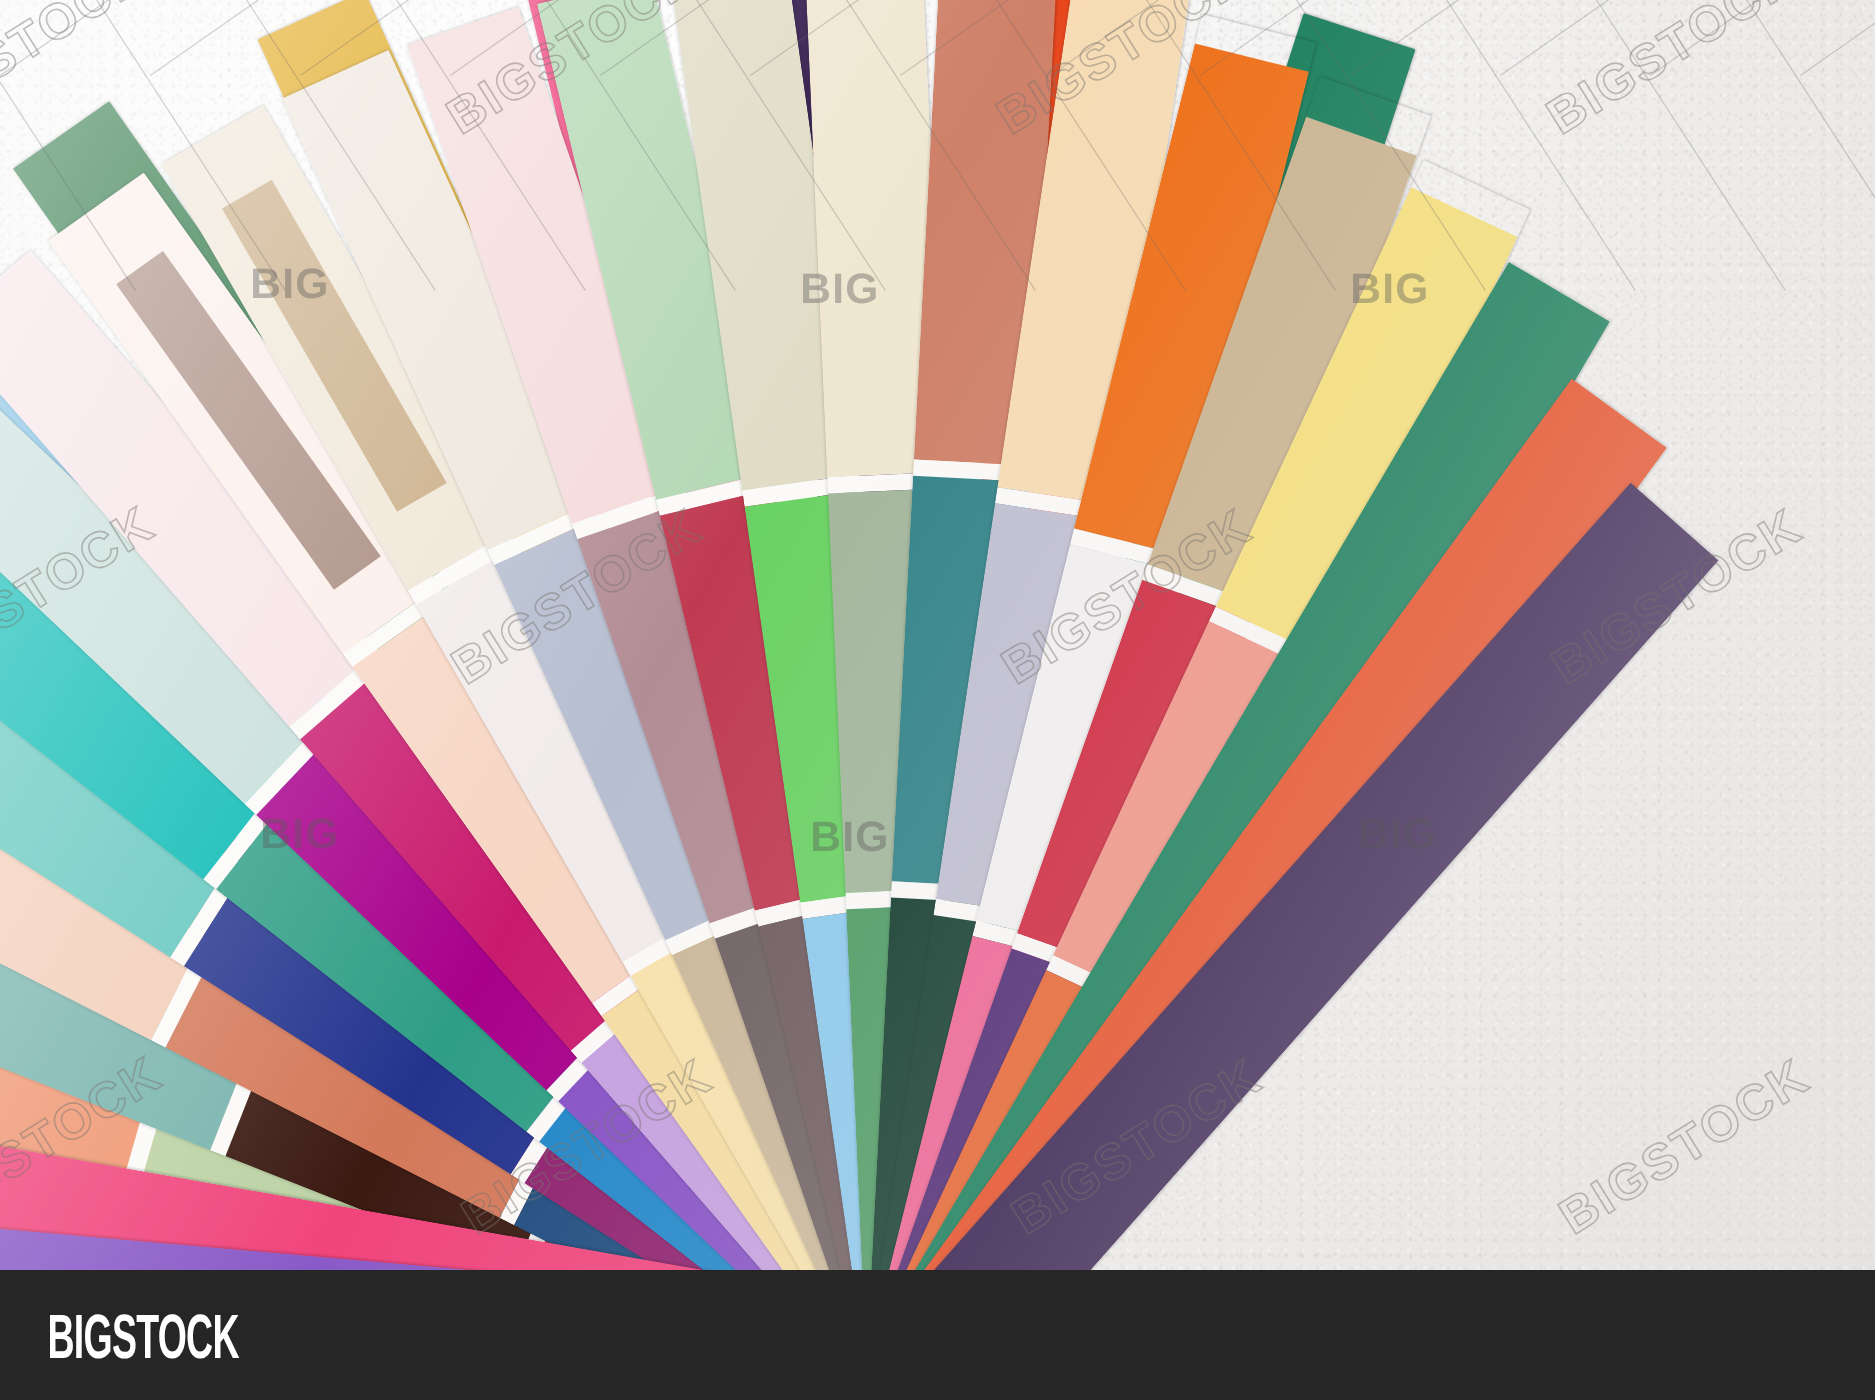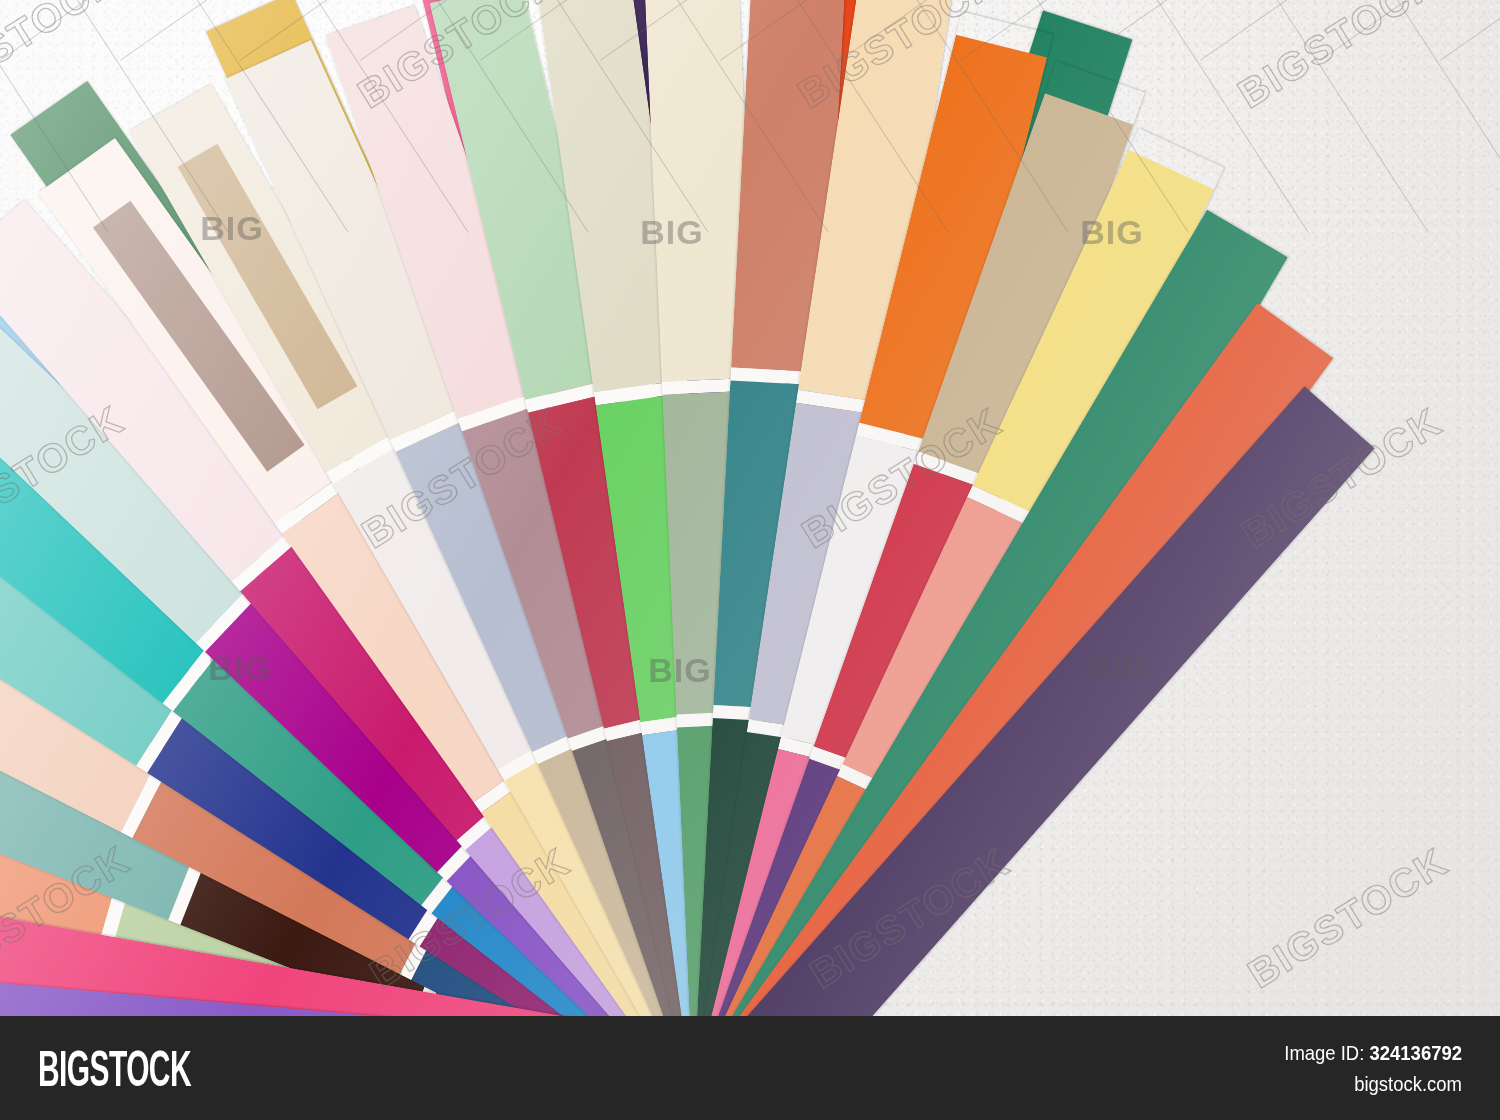--- a/index.html
+++ b/index.html
@@ -365,22 +365,15 @@
         <div class="wm-big" style="left: 672px; top: 232px;">BIG</div>
         <div class="wm-big" style="left: 1112px; top: 232px;">BIG</div>
         <div class="wm-big" style="left: 240px; top: 668px;">BIG</div>
         <div class="wm-big" style="left: 680px; top: 670px;">BIG</div>
         <div class="wm-big" style="left: 1118px; top: 668px;">BIG</div>
       </div>
   </div>
 
   <div id="footer">
     <div id="brand">BIGSTOCK</div>
-    <div id="meta">
-      <div id="image-id-line">
-        <span class="lbl">Image ID:</span>
-        <span class="val">324136792</span>
-      </div>
-      <div id="site">bigstock.com</div>
-    </div>
   </div>
 
 </div>
 
 </body></html>

